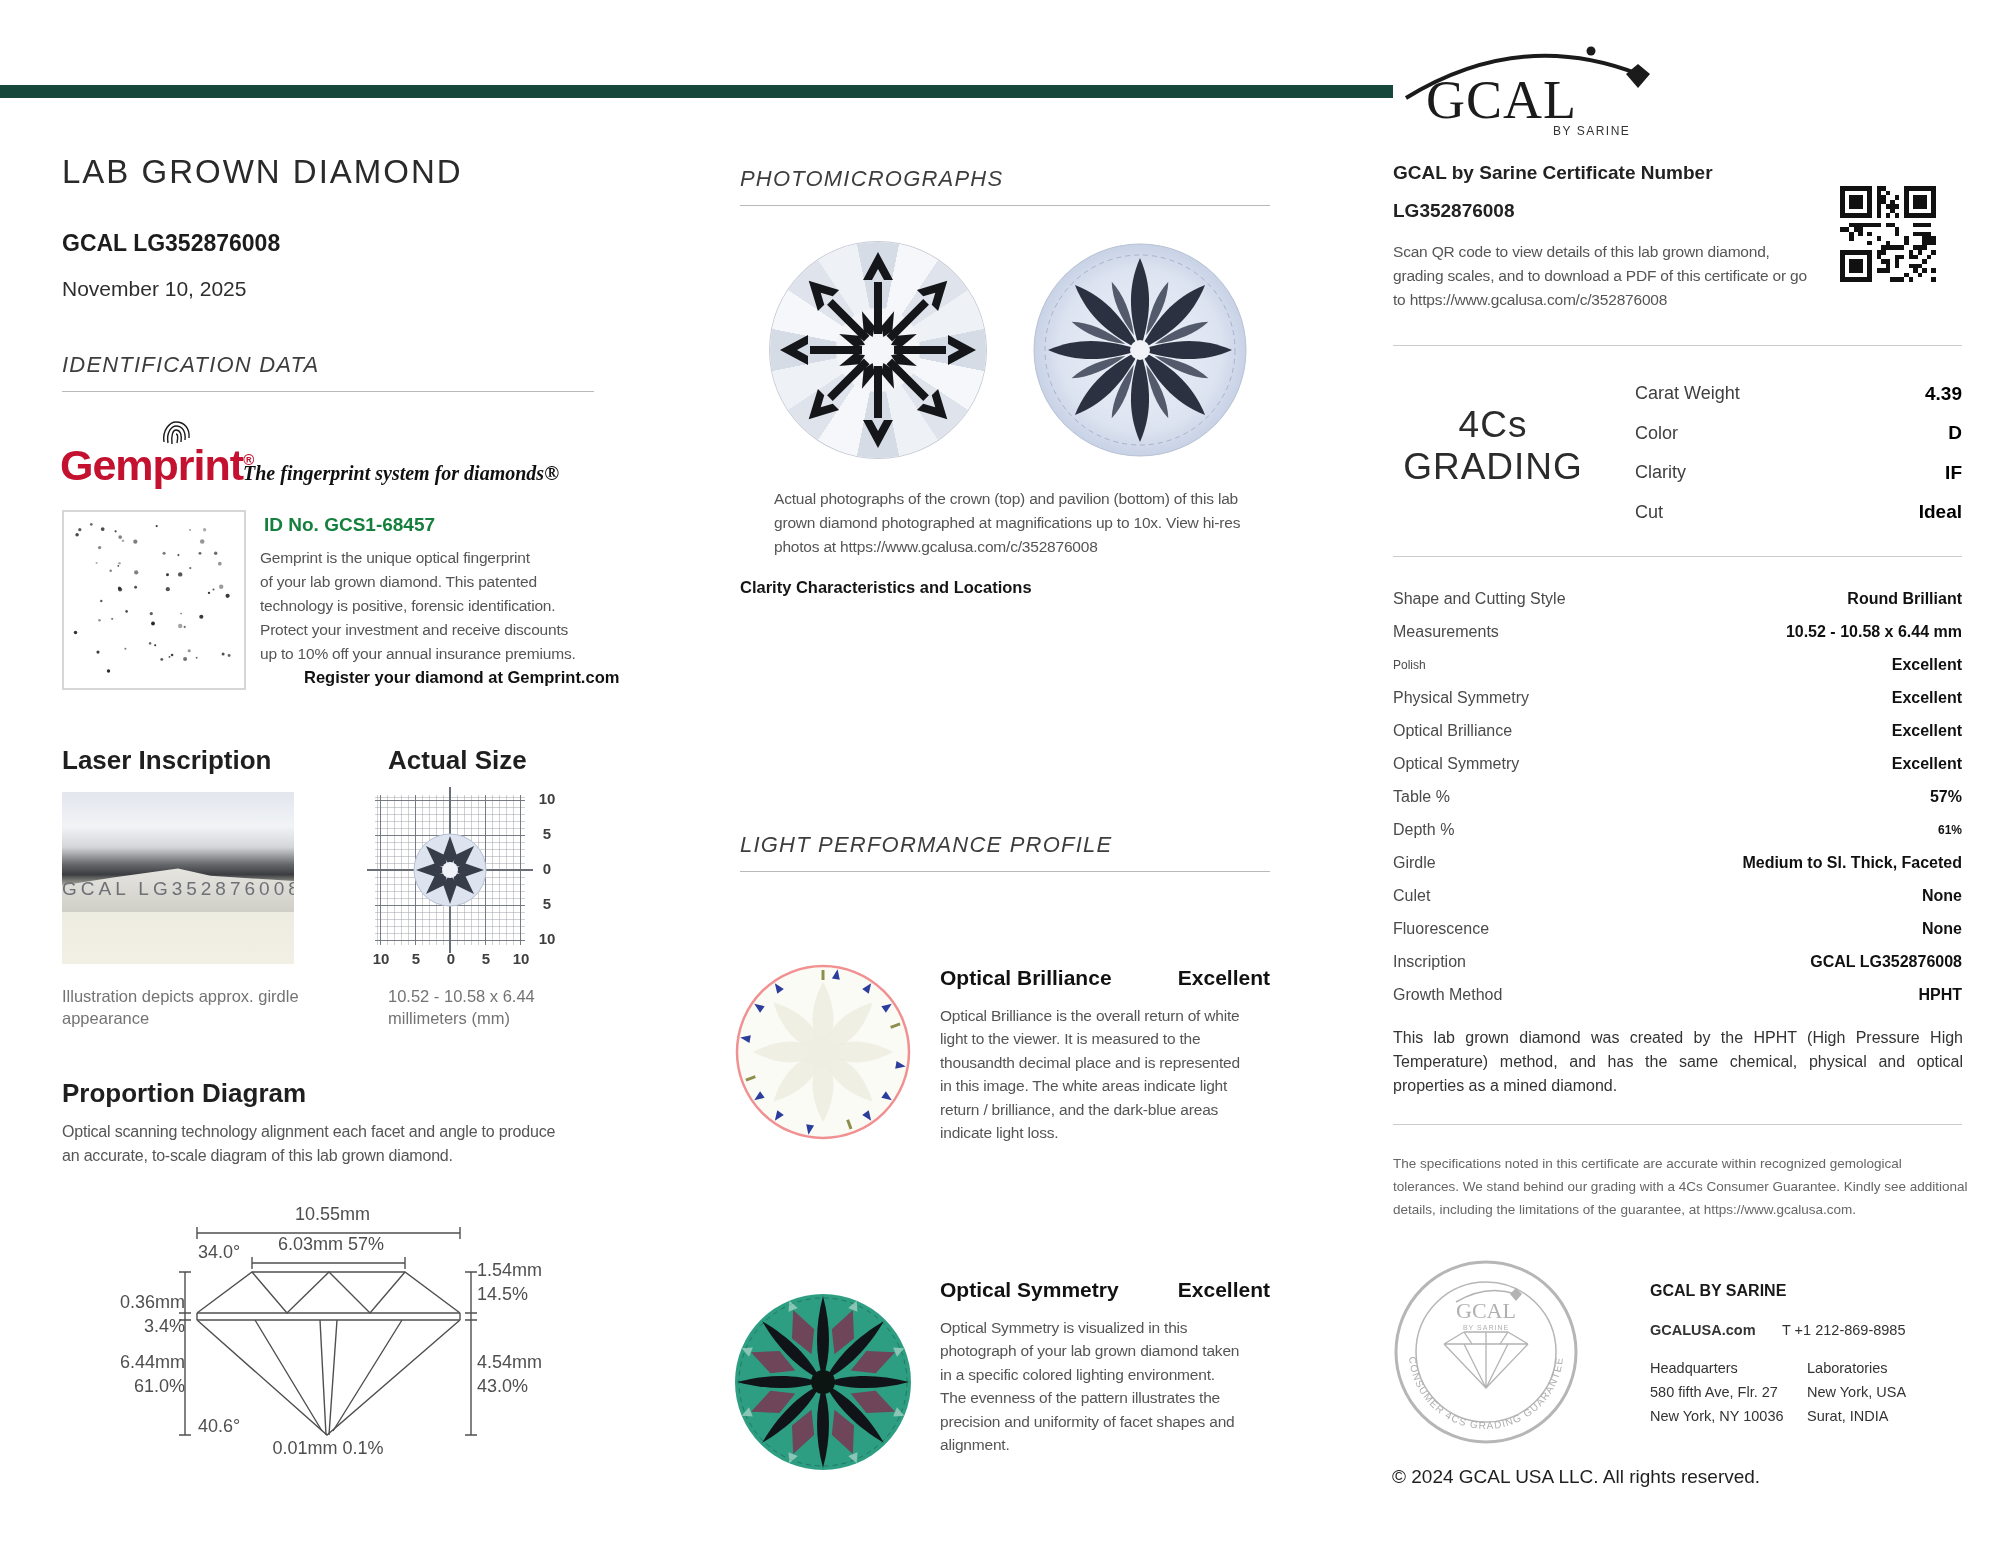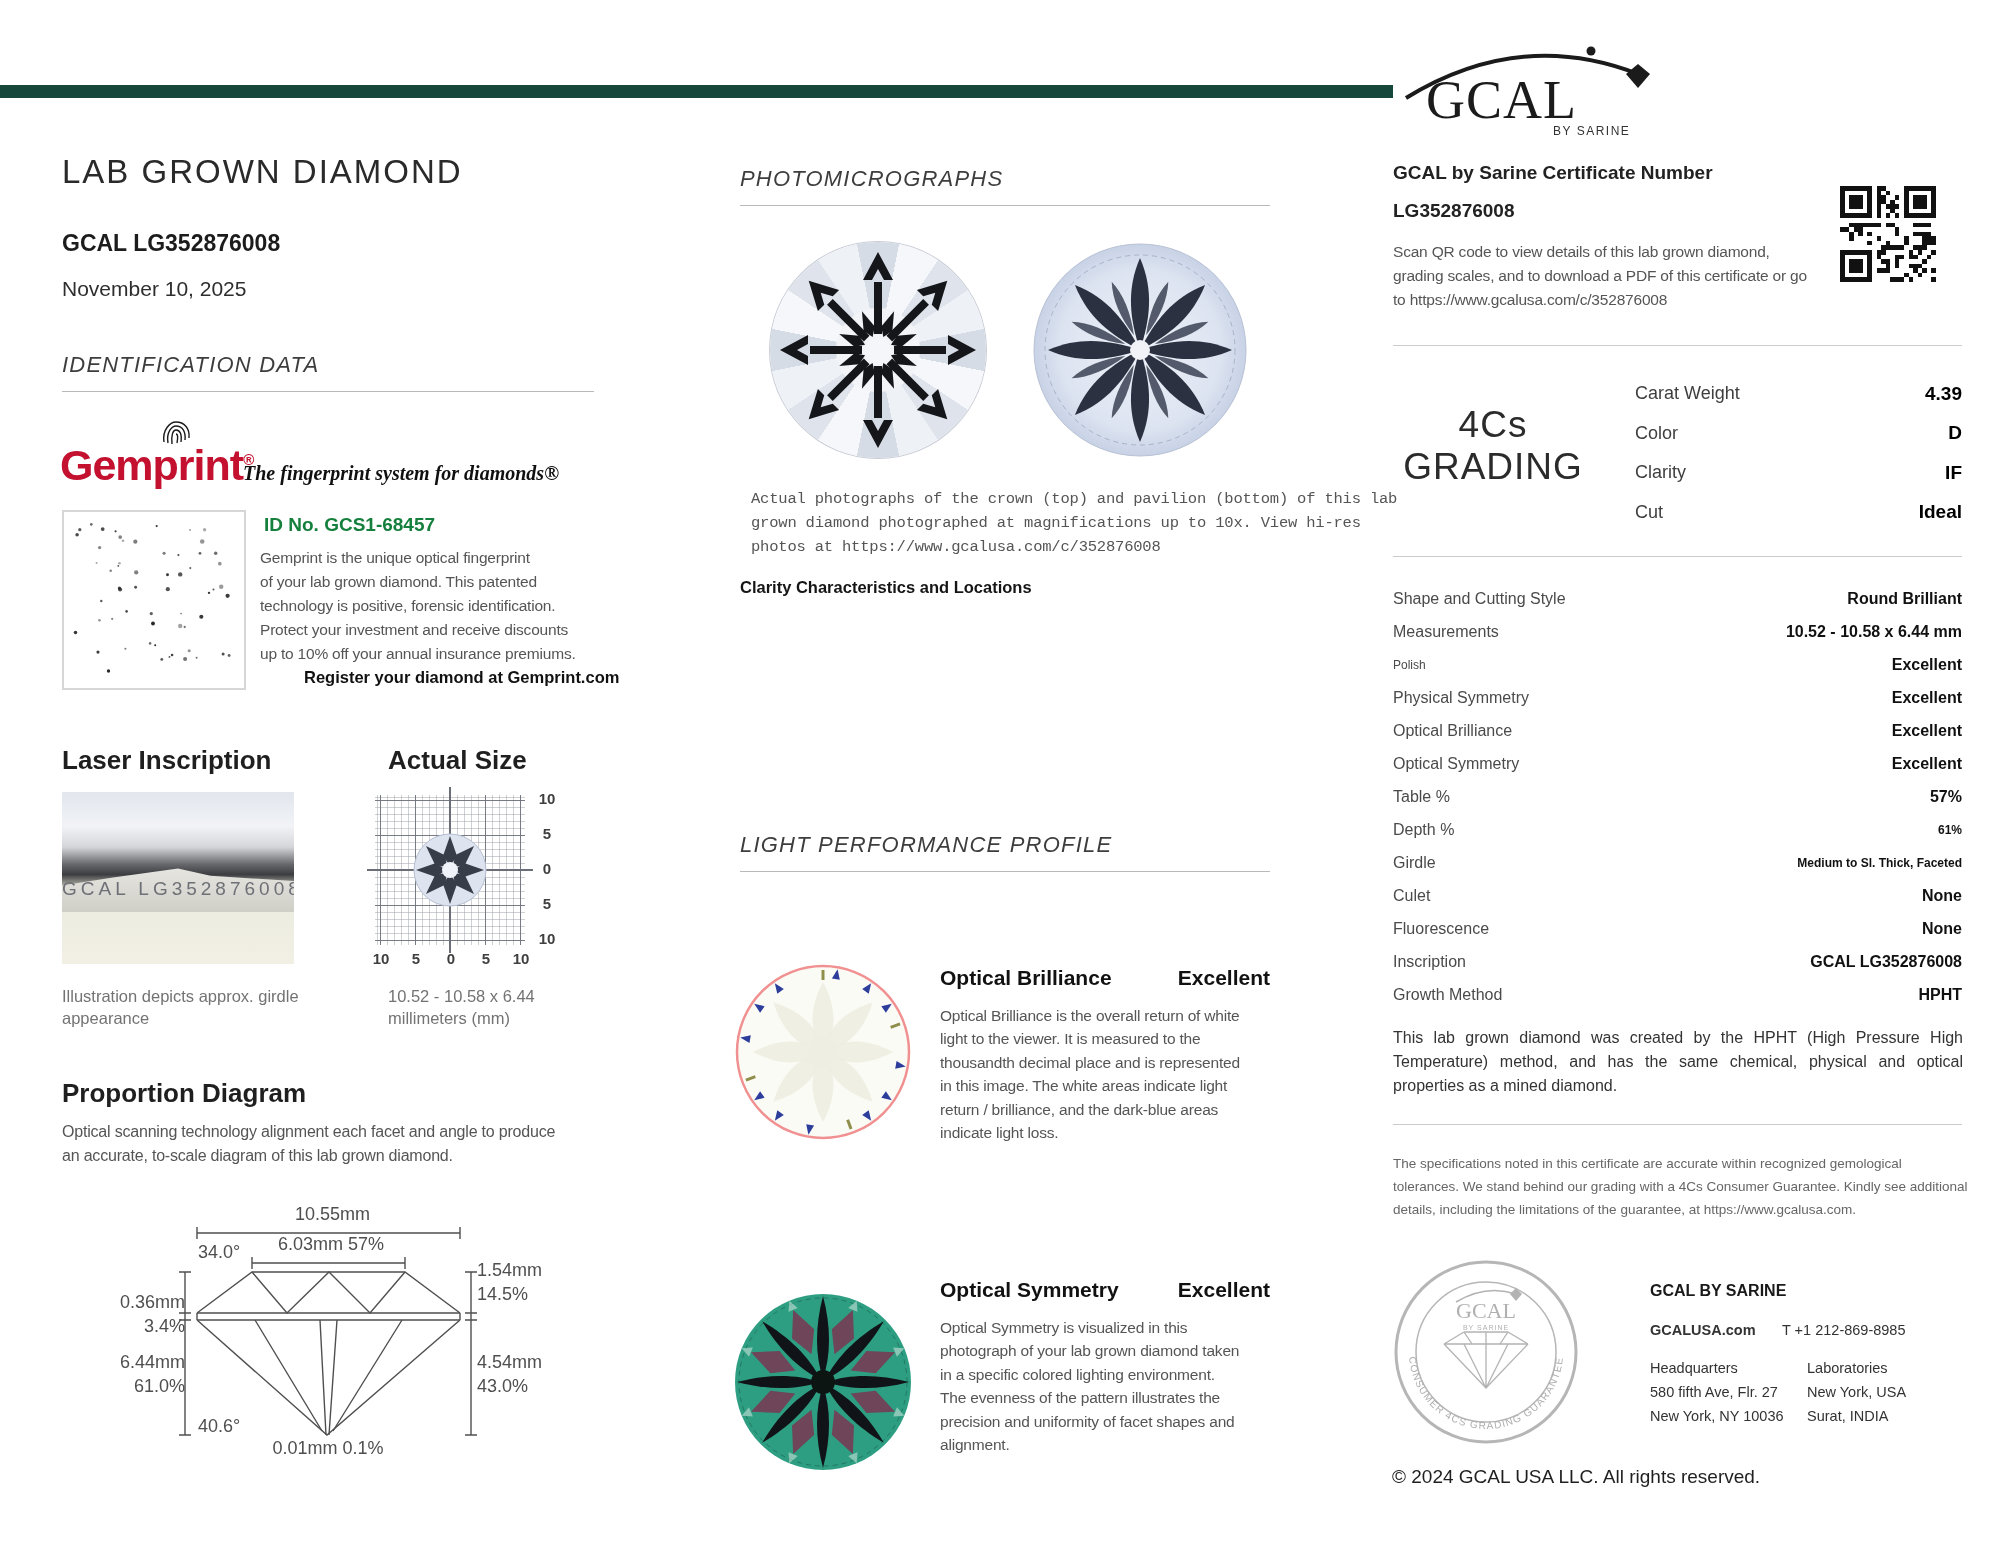--- a/index.html
+++ b/index.html
@@ -299,21 +299,21 @@
           <use href="#blade" transform="rotate(157.5)"></use>
         <use href="#blade" transform="rotate(202.5)"></use>
           <use href="#blade" transform="rotate(247.5)"></use>
           <use href="#blade" transform="rotate(292.5)"></use>
           <use href="#blade" transform="rotate(337.5)"></use>
         <circle r="10" fill="#f0f2f7"></circle>
       </g>
     </svg>
   </div>
 
-  <div class="abs" style="left:751px;top:487px;font-family:Liberation Mono, monospace;">
+  <div class="abs" style="left:774px;top:487px;">
     <div class="para-line">Actual photographs of the crown (top) and pavilion (bottom) of this lab</div>
     <div class="para-line">grown diamond photographed at magnifications up to 10x. View  hi-res</div>
     <div class="para-line">photos at https://www.gcalusa.com/c/352876008</div>
   </div>
   <div class="abs nowrap b" style="left:740px;top:578px;font-size:16.5px;color:#151515;">Clarity Characteristics and Locations</div>
 
   <div class="abs nowrap sec-title" style="left:740px;top:832px;">LIGHT PERFORMANCE PROFILE</div>
   <div class="rule" style="left:740px;top:871px;width:530px;"></div>
 
   <div class="abs" style="left:733px;top:962px;width:180px;height:180px;">
@@ -588,21 +588,21 @@
     <div class="hdr-row" style="height:33px;align-items:center;">
         <span style="font-size:16px;color:#4a4a4a;">Table %</span>
         <span class="b" style="font-size:16px;color:#111;">57%</span>
       </div>
     <div class="hdr-row" style="height:33px;align-items:center;">
         <span style="font-size:16px;color:#4a4a4a;">Depth %</span>
         <span class="b" style="font-size:12px;color:#111;">61%</span>
       </div>
     <div class="hdr-row" style="height:33px;align-items:center;">
         <span style="font-size:16px;color:#4a4a4a;">Girdle</span>
-        <span class="b" style="font-size:12px;color:#111;">Medium to Sl. Thick, Faceted</span>
+        <span class="b" style="font-size:16px;color:#111;">Medium to Sl. Thick, Faceted</span>
       </div>
     <div class="hdr-row" style="height:33px;align-items:center;">
         <span style="font-size:16px;color:#4a4a4a;">Culet</span>
         <span class="b" style="font-size:16px;color:#111;">None</span>
       </div>
     <div class="hdr-row" style="height:33px;align-items:center;">
         <span style="font-size:16px;color:#4a4a4a;">Fluorescence</span>
         <span class="b" style="font-size:16px;color:#111;">None</span>
       </div>
     <div class="hdr-row" style="height:33px;align-items:center;">

